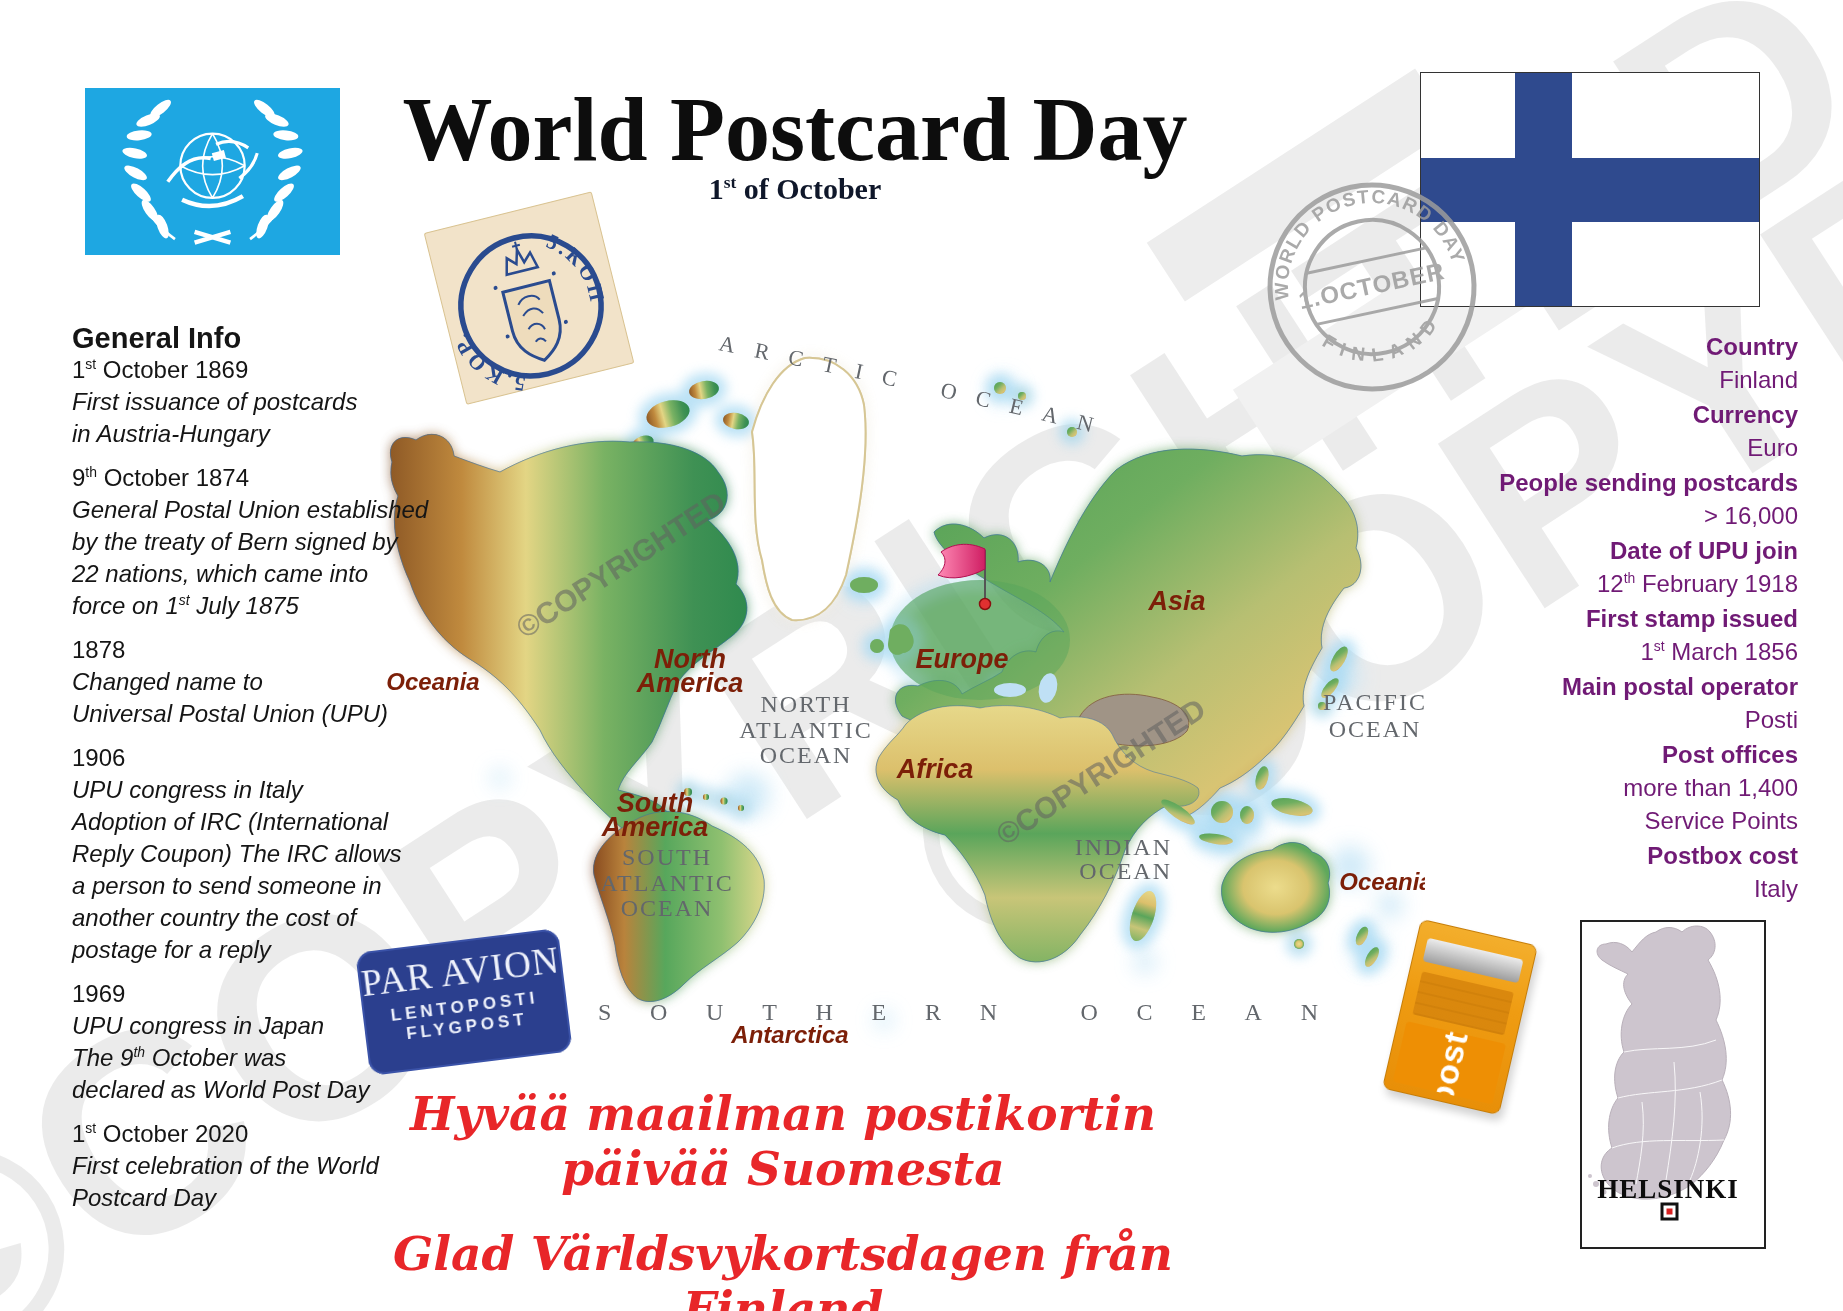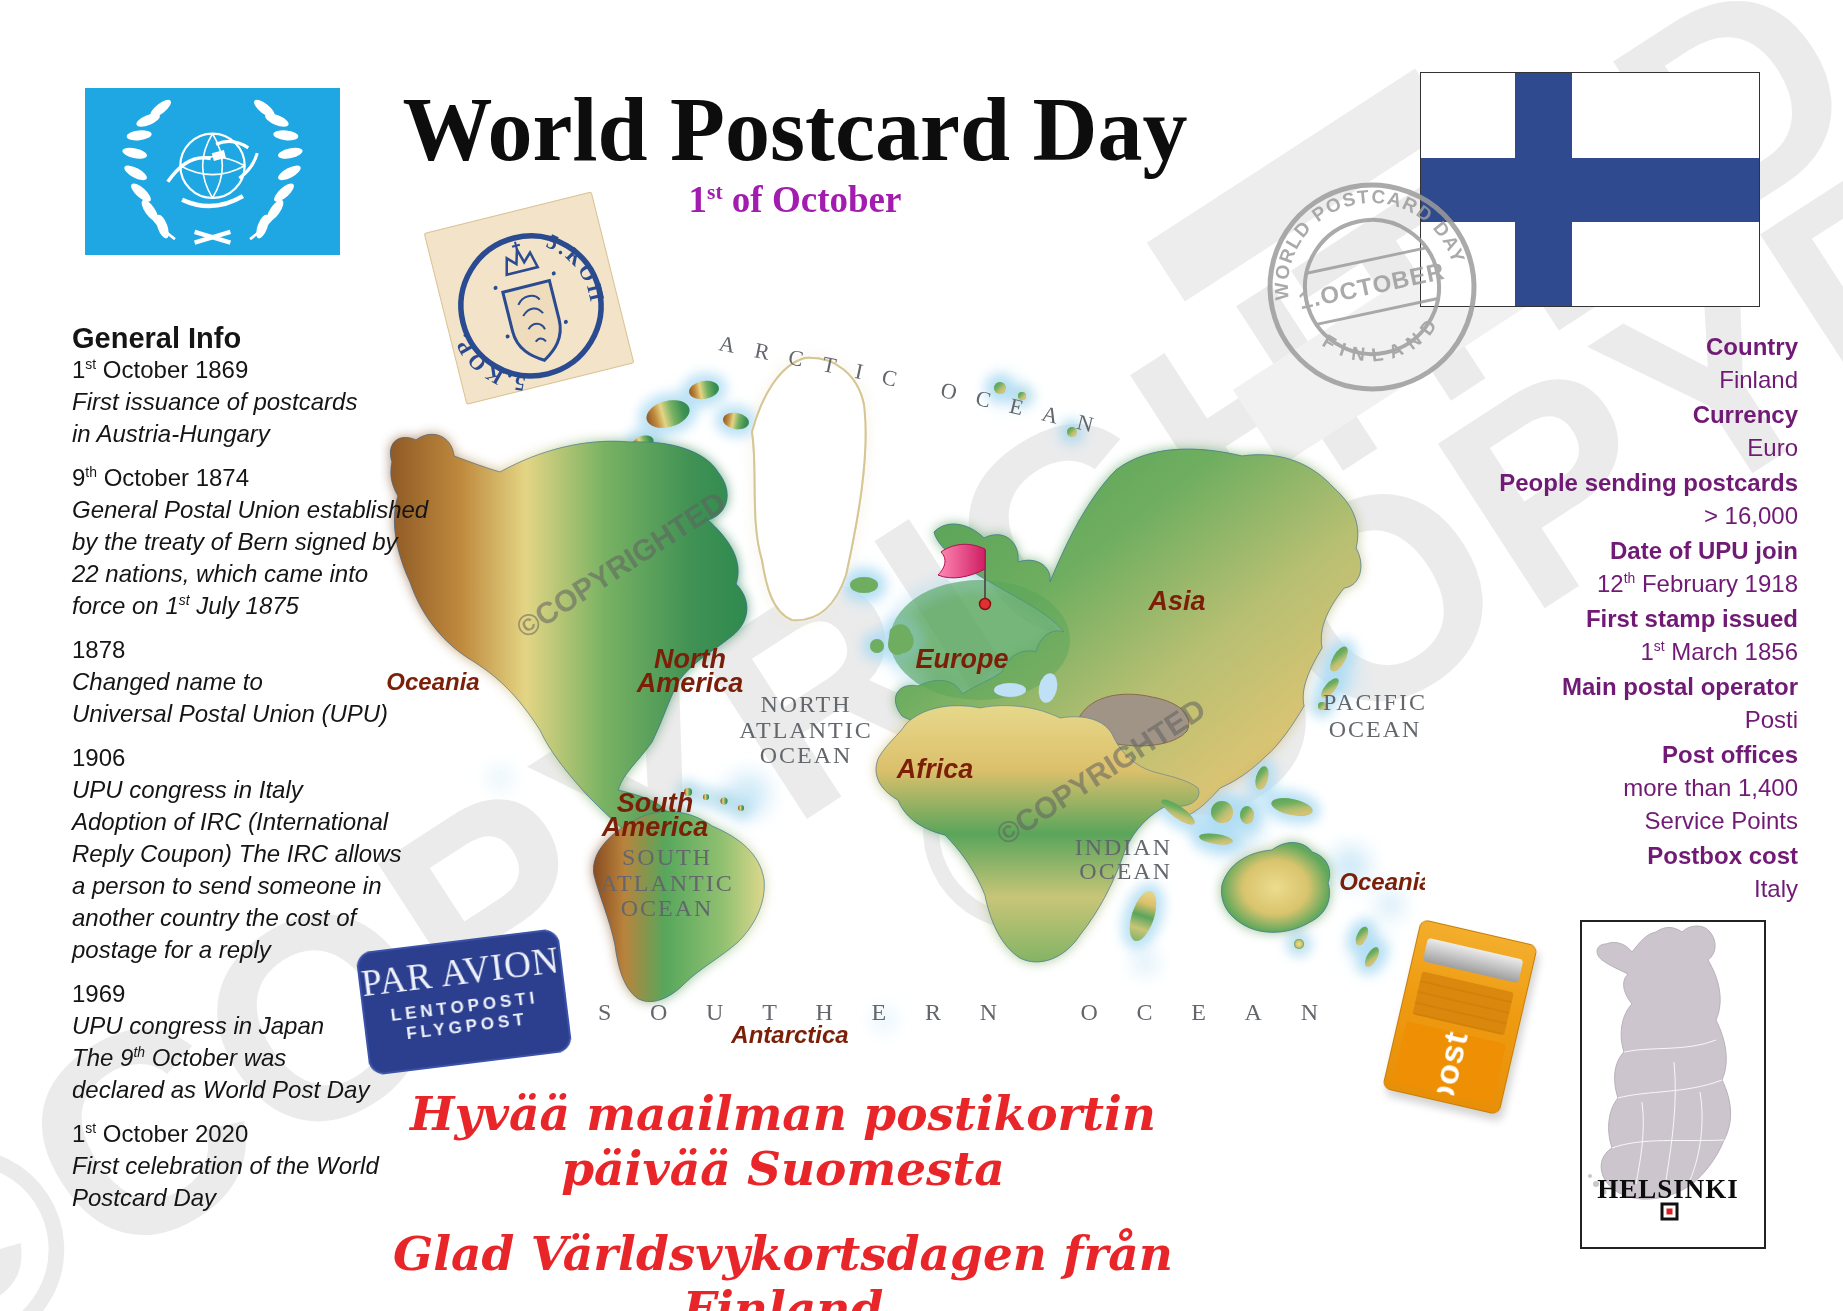--- a/index.html
+++ b/index.html
@@ -16,22 +16,22 @@
             color:rgba(96,96,96,0.55);transform:rotate(-33deg);z-index:3;pointer-events:none;}
   .swoosh{position:absolute;background:#ededed;transform:rotate(-33deg);z-index:0;}
 
   
   .upu-flag{left:85px;top:88px;width:255px;height:167px;background:#1ea7e2;z-index:4;
             display:flex;align-items:center;justify-content:center;}
 
   
   .title{left:330px;top:78px;width:930px;text-align:center;z-index:4;
          font-family:"Liberation Serif",serif;font-weight:700;font-size:90px;color:#0d0d0d;}
-  .subtitle{left:330px;top:178px;width:930px;text-align:center;z-index:4;
-            font-family:"Liberation Serif",serif;font-weight:700;font-size:37px;color:#a21caf;}
+  .subtitle{left:330px;top:172px;width:930px;text-align:center;z-index:4;
+            font-family:"Liberation Serif",serif;font-weight:700;font-size:30px;color:#0f172a;}
 
   
   .fin-flag{left:1420px;top:72px;width:338px;height:233px;background:#fff;border:1.5px solid #333;z-index:2;}
   .fin-flag .vbar{position:absolute;left:94px;top:0;width:57px;height:100%;background:#2f4a8e;}
   .fin-flag .hbar{position:absolute;left:0;top:85px;width:100%;height:64px;background:#2f4a8e;}
 
   
   .gen-info{left:72px;top:322px;width:330px;z-index:4;font-size:24px;line-height:32px;color:#151515;}
   .gen-info .head{font-weight:700;font-size:29px;margin-bottom:0;}
   .gi-item{margin-bottom:12px;}

